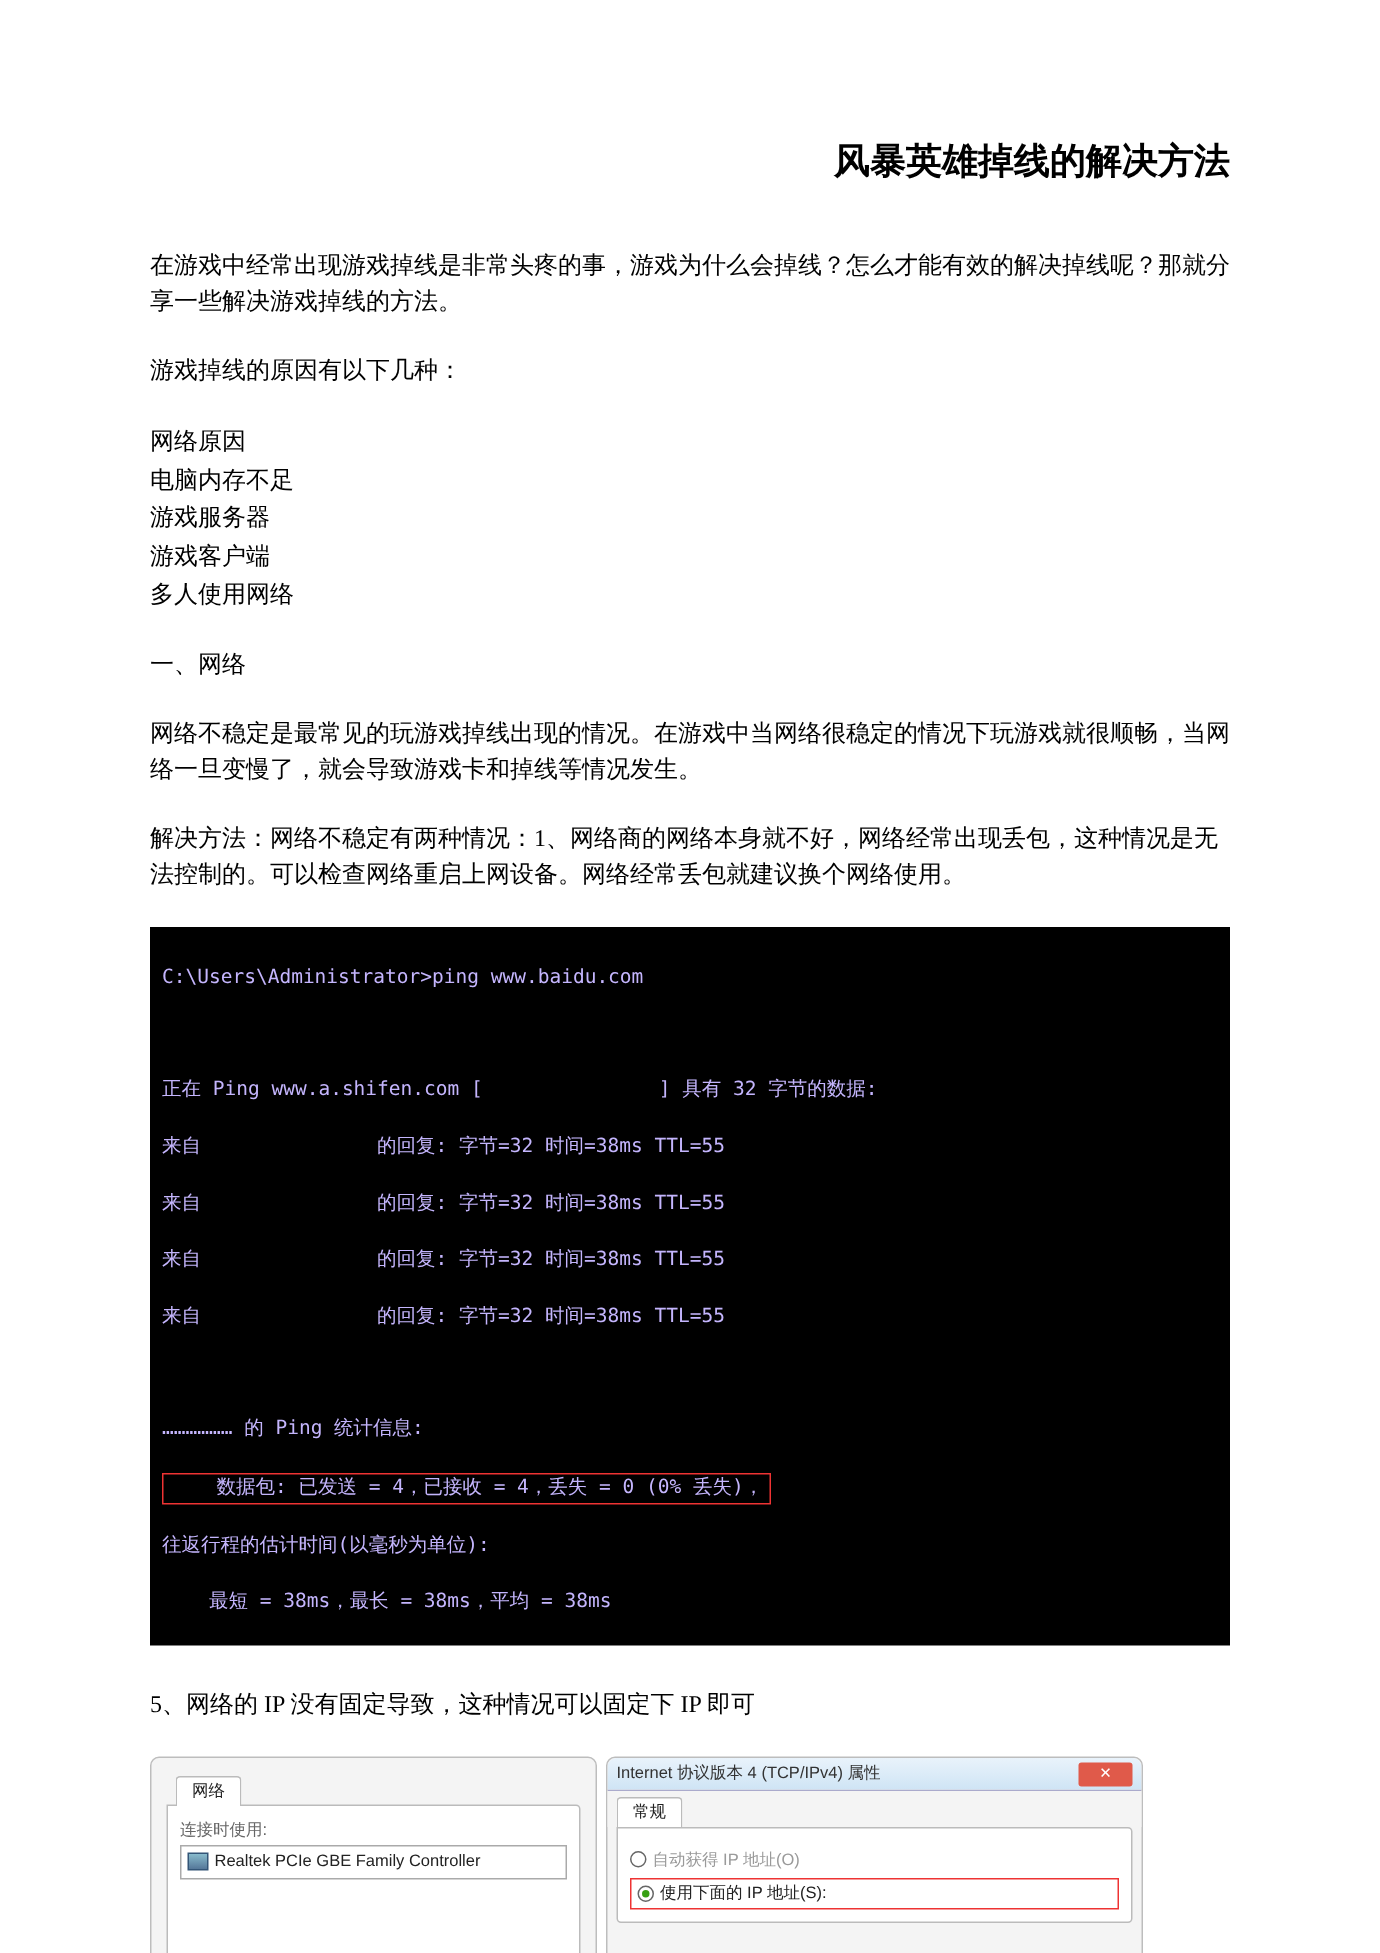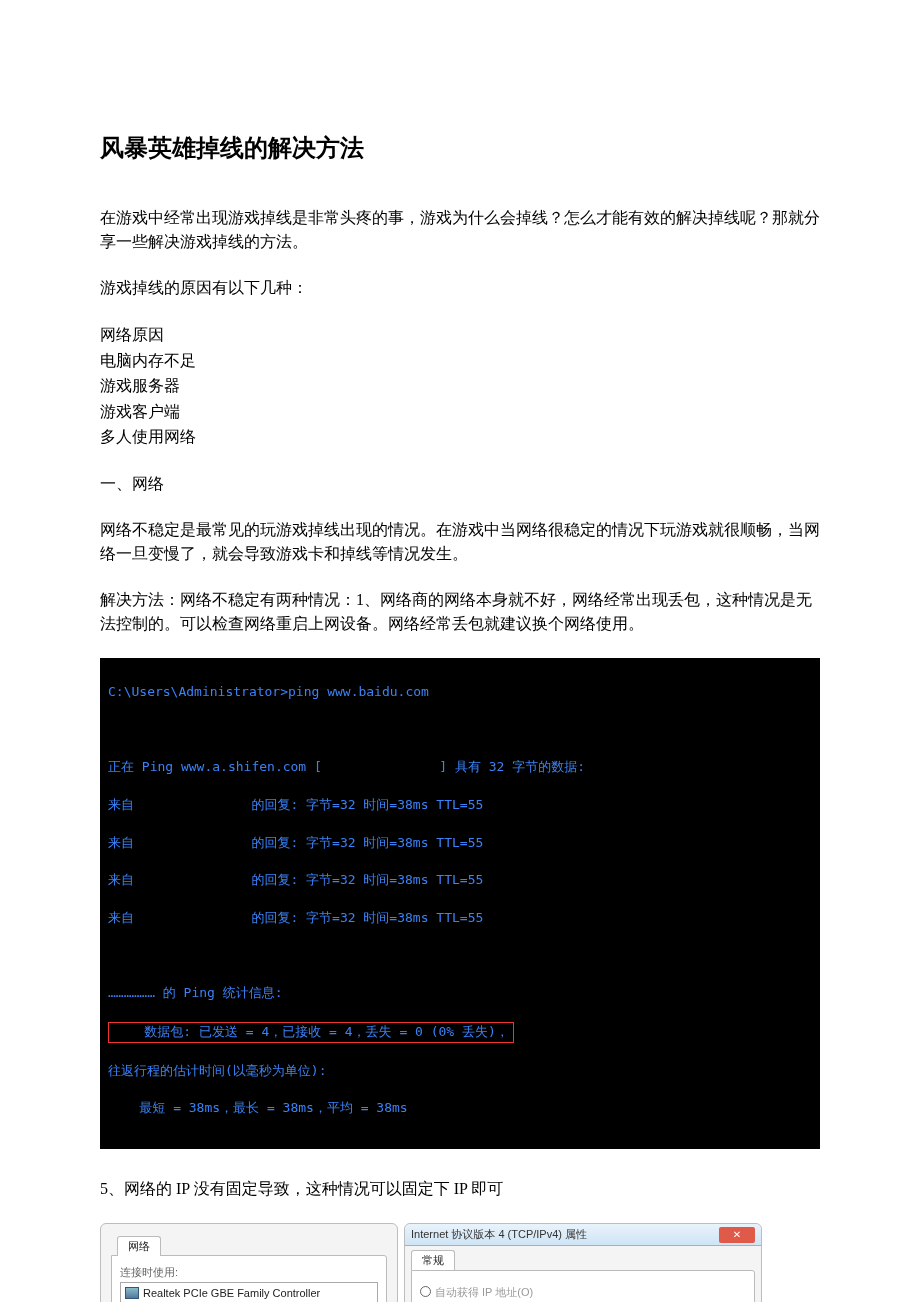--- a/index.html
+++ b/index.html
@@ -6,37 +6,36 @@
   body {
     background: #fff;
     font-family: "SimSun", "宋体", serif;
     width: 920px;
     padding: 90px 100px 60px 100px;
     color: #000;
     font-size: 16px;
     line-height: 1.5;
   }
   .title {
-    text-align: left;
+    text-align: right;
     font-family: "Microsoft YaHei", "SimHei", sans-serif;
     font-size: 24px;
     font-weight: bold;
     margin-bottom: 40px;
-    margin-top: 40px;
   }
   .para { margin-bottom: 22px; }
   .list-line { line-height: 1.6; }
   .section-num { margin-bottom: 22px; margin-top: 10px; font-family: Liberation Serif, serif;}
   
   .terminal {
     background: #000;
-    color: #3b82f6;
+    color: #c4b5fd;
     font-family: Consolas, "NSimSun", monospace;
     font-size: 13px;
-    padding: 6px 8px 12px 8px;
+    padding: 6px 8px 0 8px;
     white-space: pre;
     line-height: 1.45;
     margin-top: 10px;
     position: relative;
   }
   .term-line { }
   .term-hl {
     border: 1px solid #e33;
     padding: 0 4px;
     display: inline-block;

